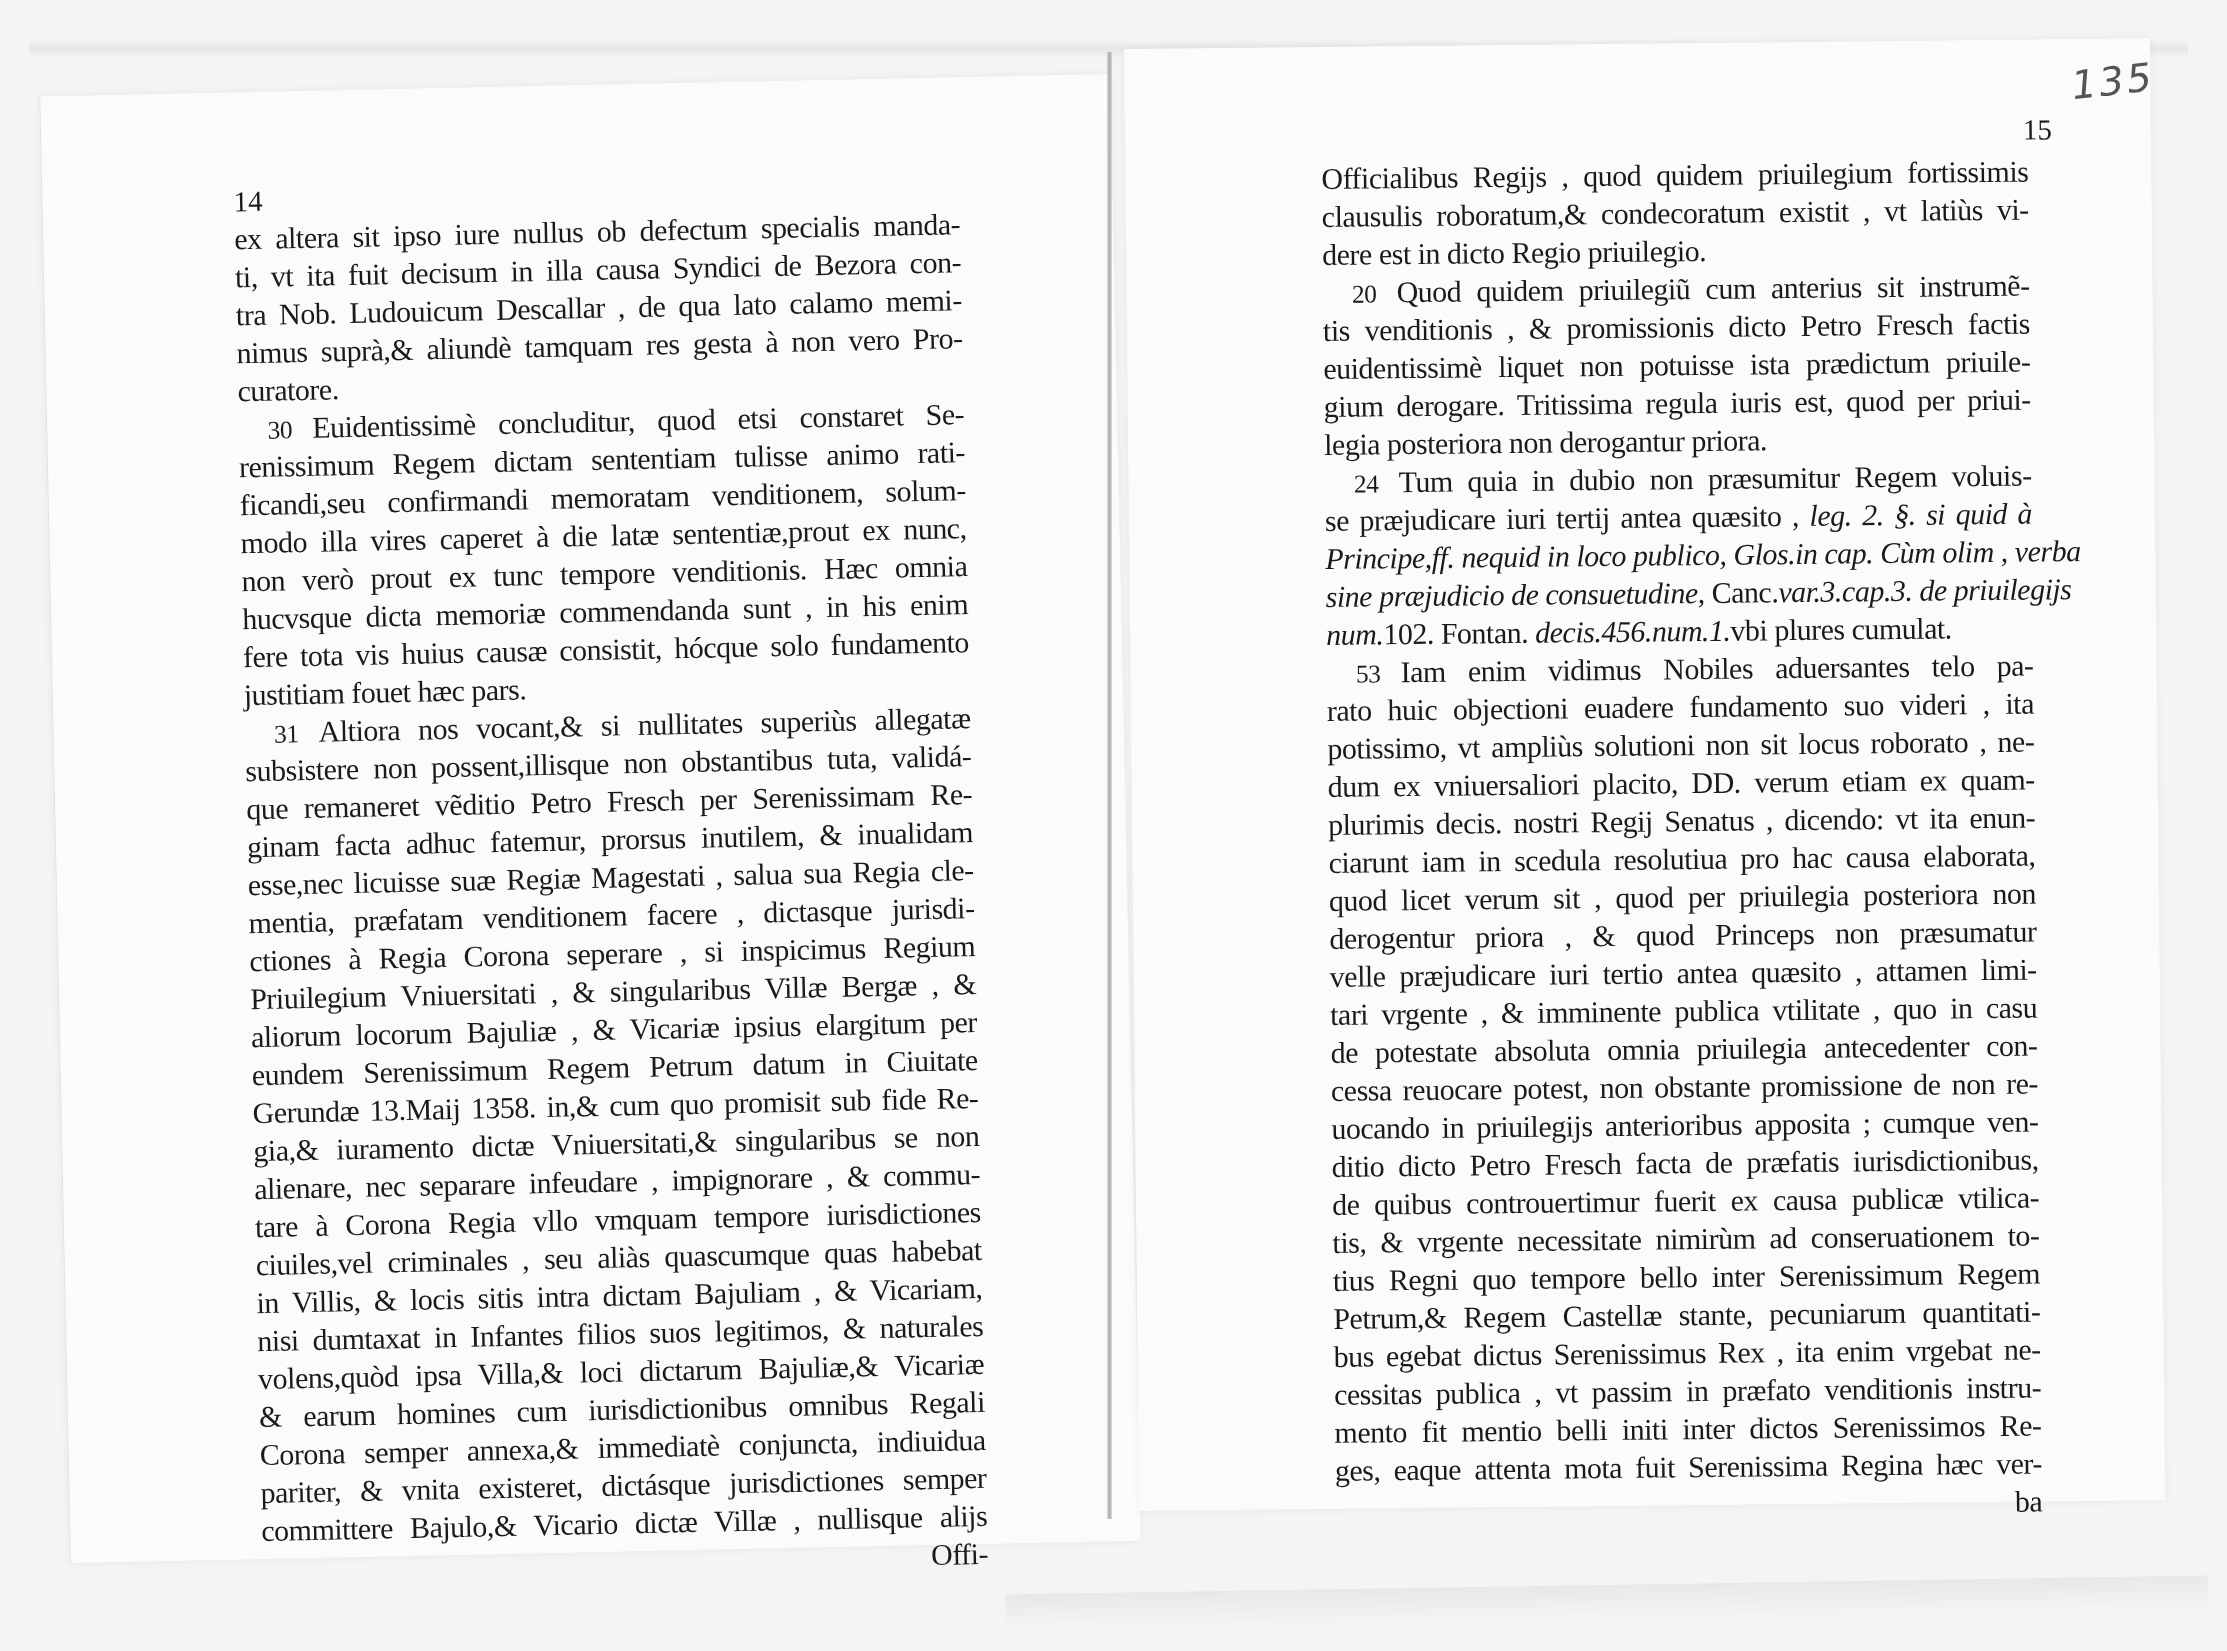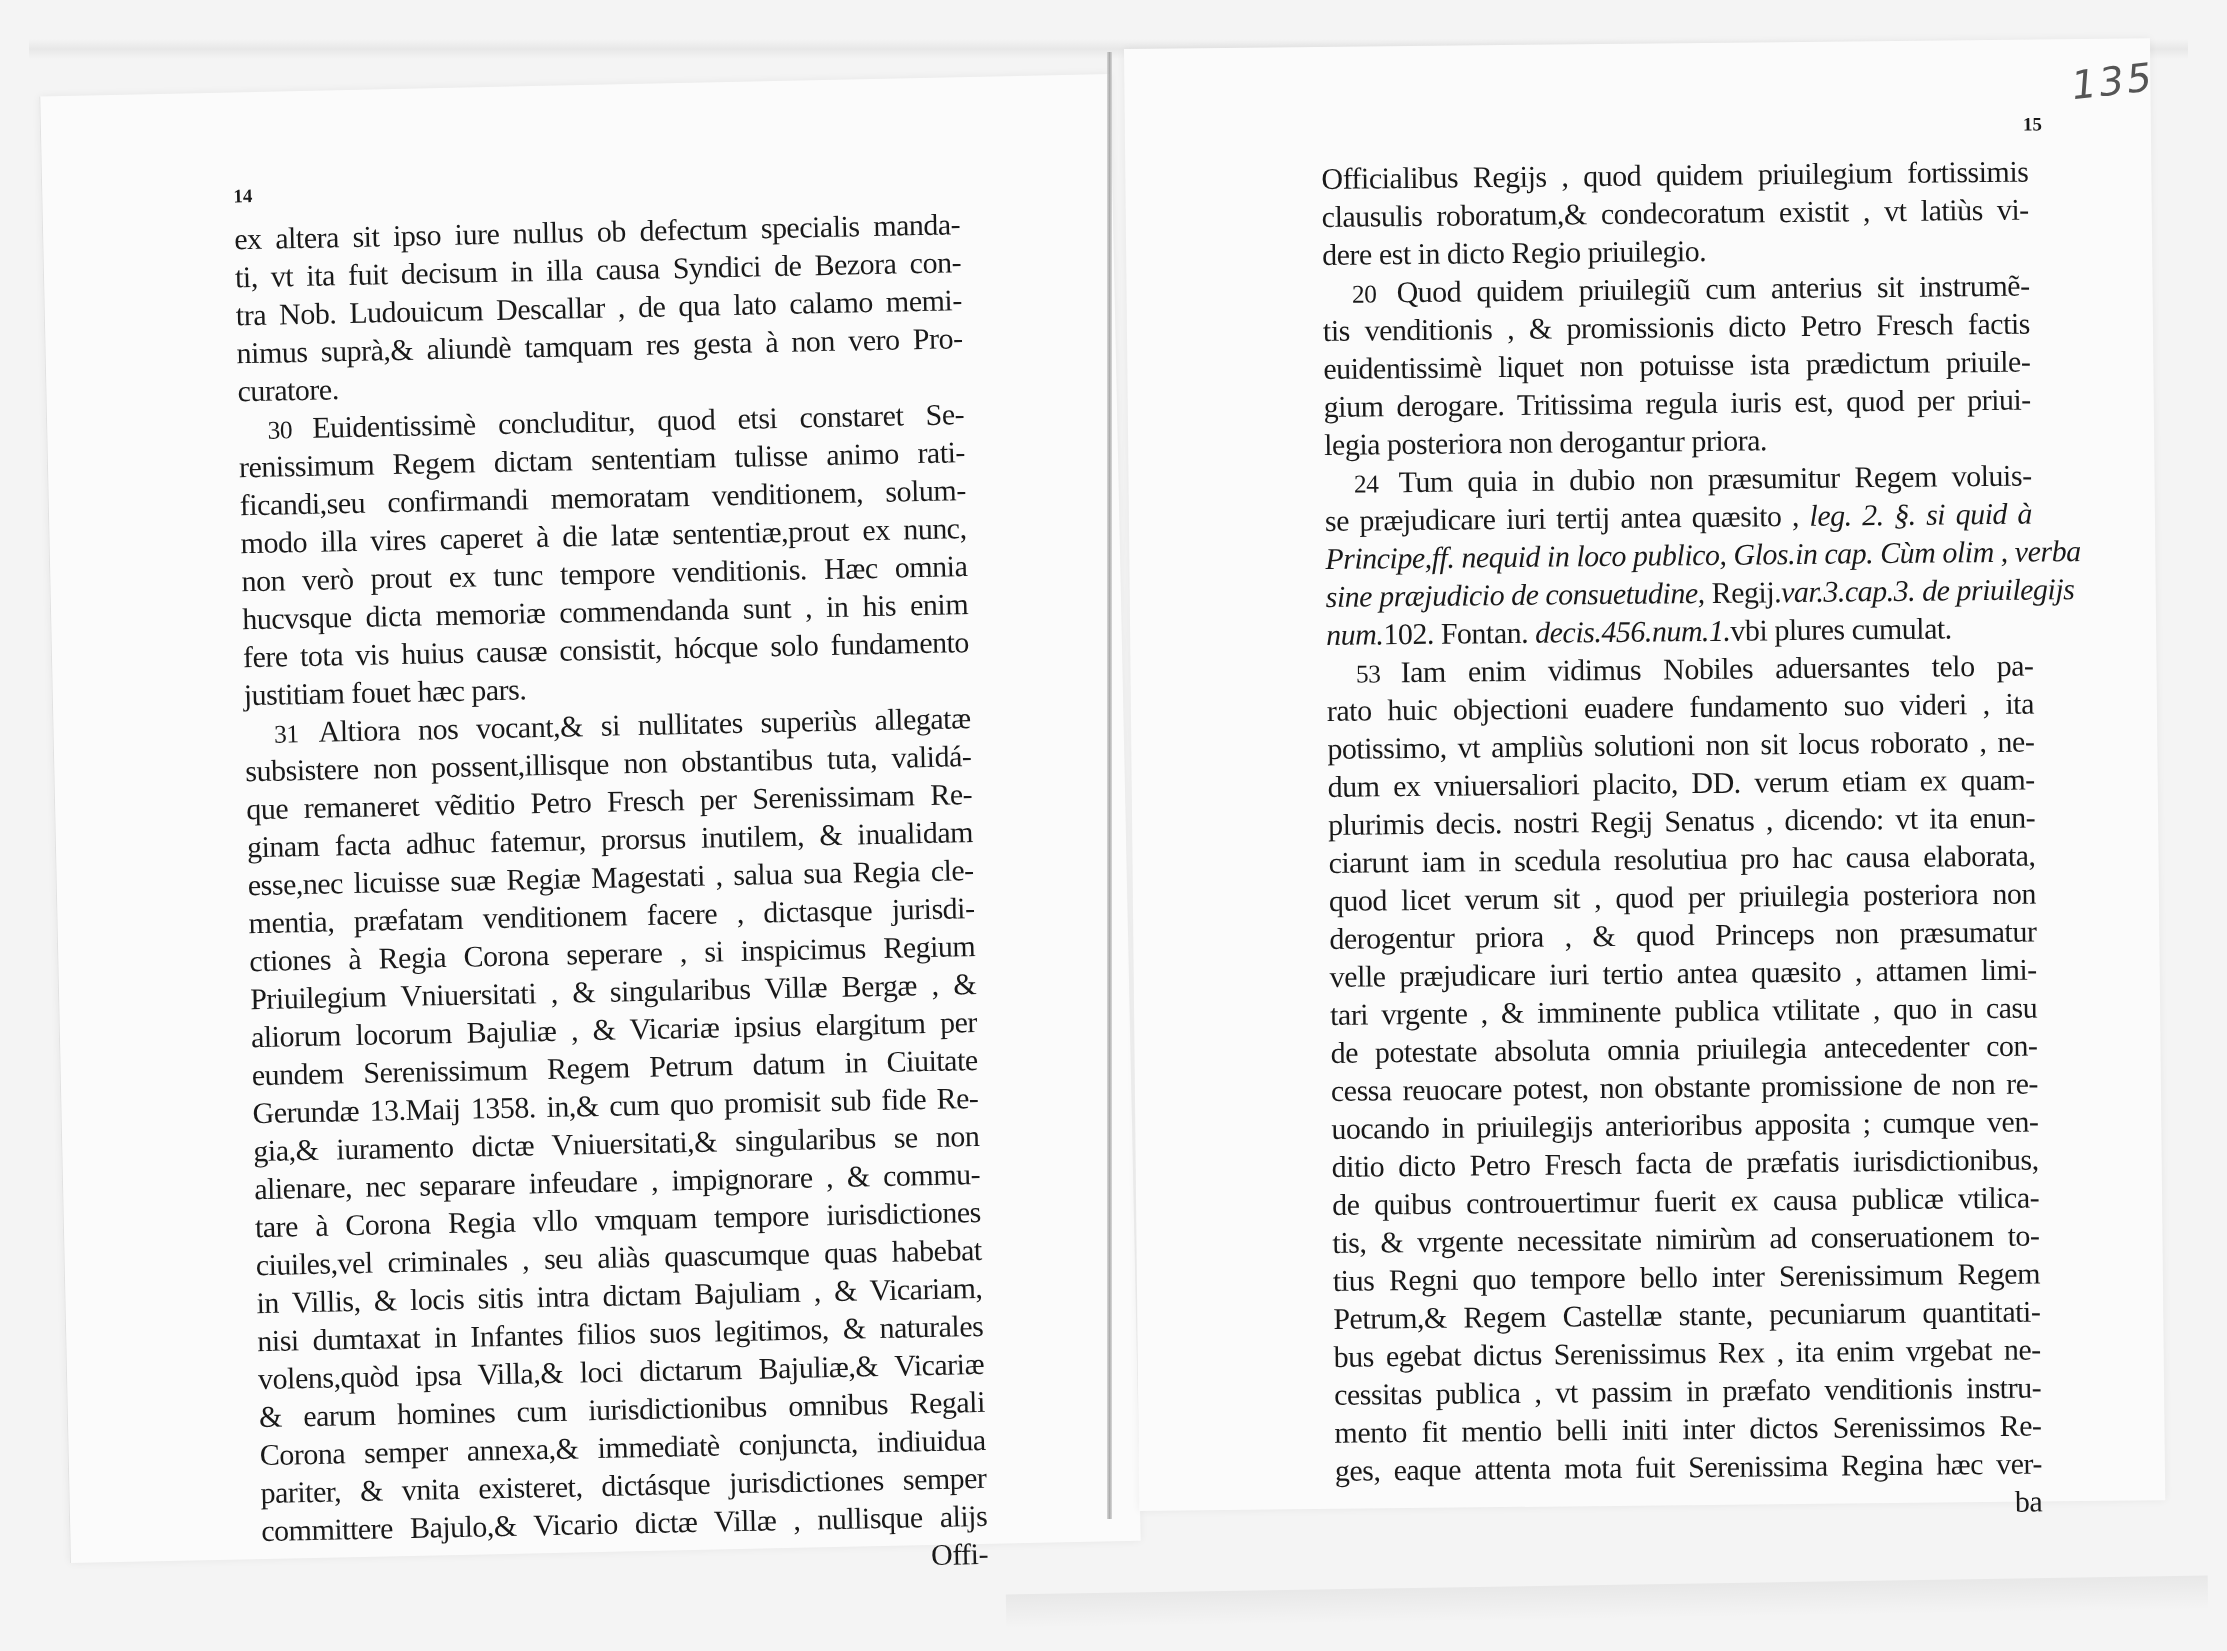--- a/index.html
+++ b/index.html
@@ -59,21 +59,21 @@
     height: 38px;
   }
   .line.last { text-align-last: left; }
   .line.indent { padding-left: 74px; }
   .para-num {
     display: inline-block; width: 74px; margin-left: -74px;
     text-align: left; padding-left: 29.4px; box-sizing: border-box;
     font-size: 25.5px;
   }
   .page-num {
-    position: absolute; font-size: 19px; font-weight: bold;
+    position: absolute; font-size: 29px; font-weight: normal;
   }
   .page-left .page-num { left: 191px; top: 93px; }
   .page-right .page-num { left: 898px; top: 74px; }
   .catchword { text-align: right; display: block; height: 38px; }
   .ital { font-style: italic; }
   .handwritten {
     position: absolute; left: 947px; top: 19.6px;
     font-family: "DejaVu Sans", sans-serif; font-size: 39px;
     color: #555; font-style: italic; letter-spacing: 2.9px;
     transform: rotate(-6deg);
@@ -138,21 +138,21 @@
         <span class="line"><span>clausulis roboratum,&amp; condecoratum existit , vt latiùs vi-</span></span>
         <span class="line last"><span>dere est in dicto Regio priuilegio.</span></span>
         <span class="line indent"><span class="para-num">20</span><span>Quod quidem priuilegiũ cum anterius sit instrumẽ-</span></span>
         <span class="line"><span>tis venditionis , &amp; promissionis dicto Petro Fresch factis</span></span>
         <span class="line"><span>euidentissimè liquet non potuisse ista prædictum priuile-</span></span>
         <span class="line"><span>gium derogare. Tritissima regula iuris est, quod per priui-</span></span>
         <span class="line last"><span>legia posteriora non derogantur priora.</span></span>
         <span class="line indent"><span class="para-num">24</span><span>Tum quia in dubio non præsumitur Regem voluis-</span></span>
         <span class="line"><span>se præjudicare iuri tertij antea quæsito , </span><span class="ital">leg. 2. §. si quid à</span></span>
         <span class="line"><span class="ital">Principe,ff. nequid in loco publico, Glos.in cap. Cùm olim , verba</span></span>
-        <span class="line"><span class="ital">sine præjudicio de consuetudine,</span><span> Regij.</span><span class="ital">var.3.cap.3. de priuilegijs</span></span>
+        <span class="line"><span class="ital">sine præjudicio de consuetudine,</span><span> Canc.</span><span class="ital">var.3.cap.3. de priuilegijs</span></span>
         <span class="line last"><span class="ital">num.</span><span>102. Fontan. </span><span class="ital">decis.456.num.1.</span><span>vbi plures cumulat.</span></span>
         <span class="line indent"><span class="para-num">53</span><span>Iam enim vidimus Nobiles aduersantes telo pa-</span></span>
         <span class="line"><span>rato huic objectioni euadere fundamento suo videri , ita</span></span>
         <span class="line"><span>potissimo, vt ampliùs solutioni non sit locus roborato , ne-</span></span>
         <span class="line"><span>dum ex vniuersaliori placito, DD. verum etiam ex quam-</span></span>
         <span class="line"><span>plurimis decis. nostri Regij Senatus , dicendo: vt ita enun-</span></span>
         <span class="line"><span>ciarunt iam in scedula resolutiua pro hac causa elaborata,</span></span>
         <span class="line"><span>quod licet verum sit , quod per priuilegia posteriora non</span></span>
         <span class="line"><span>derogentur priora , &amp; quod Princeps non præsumatur</span></span>
         <span class="line"><span>velle præjudicare iuri tertio antea quæsito , attamen limi-</span></span>

